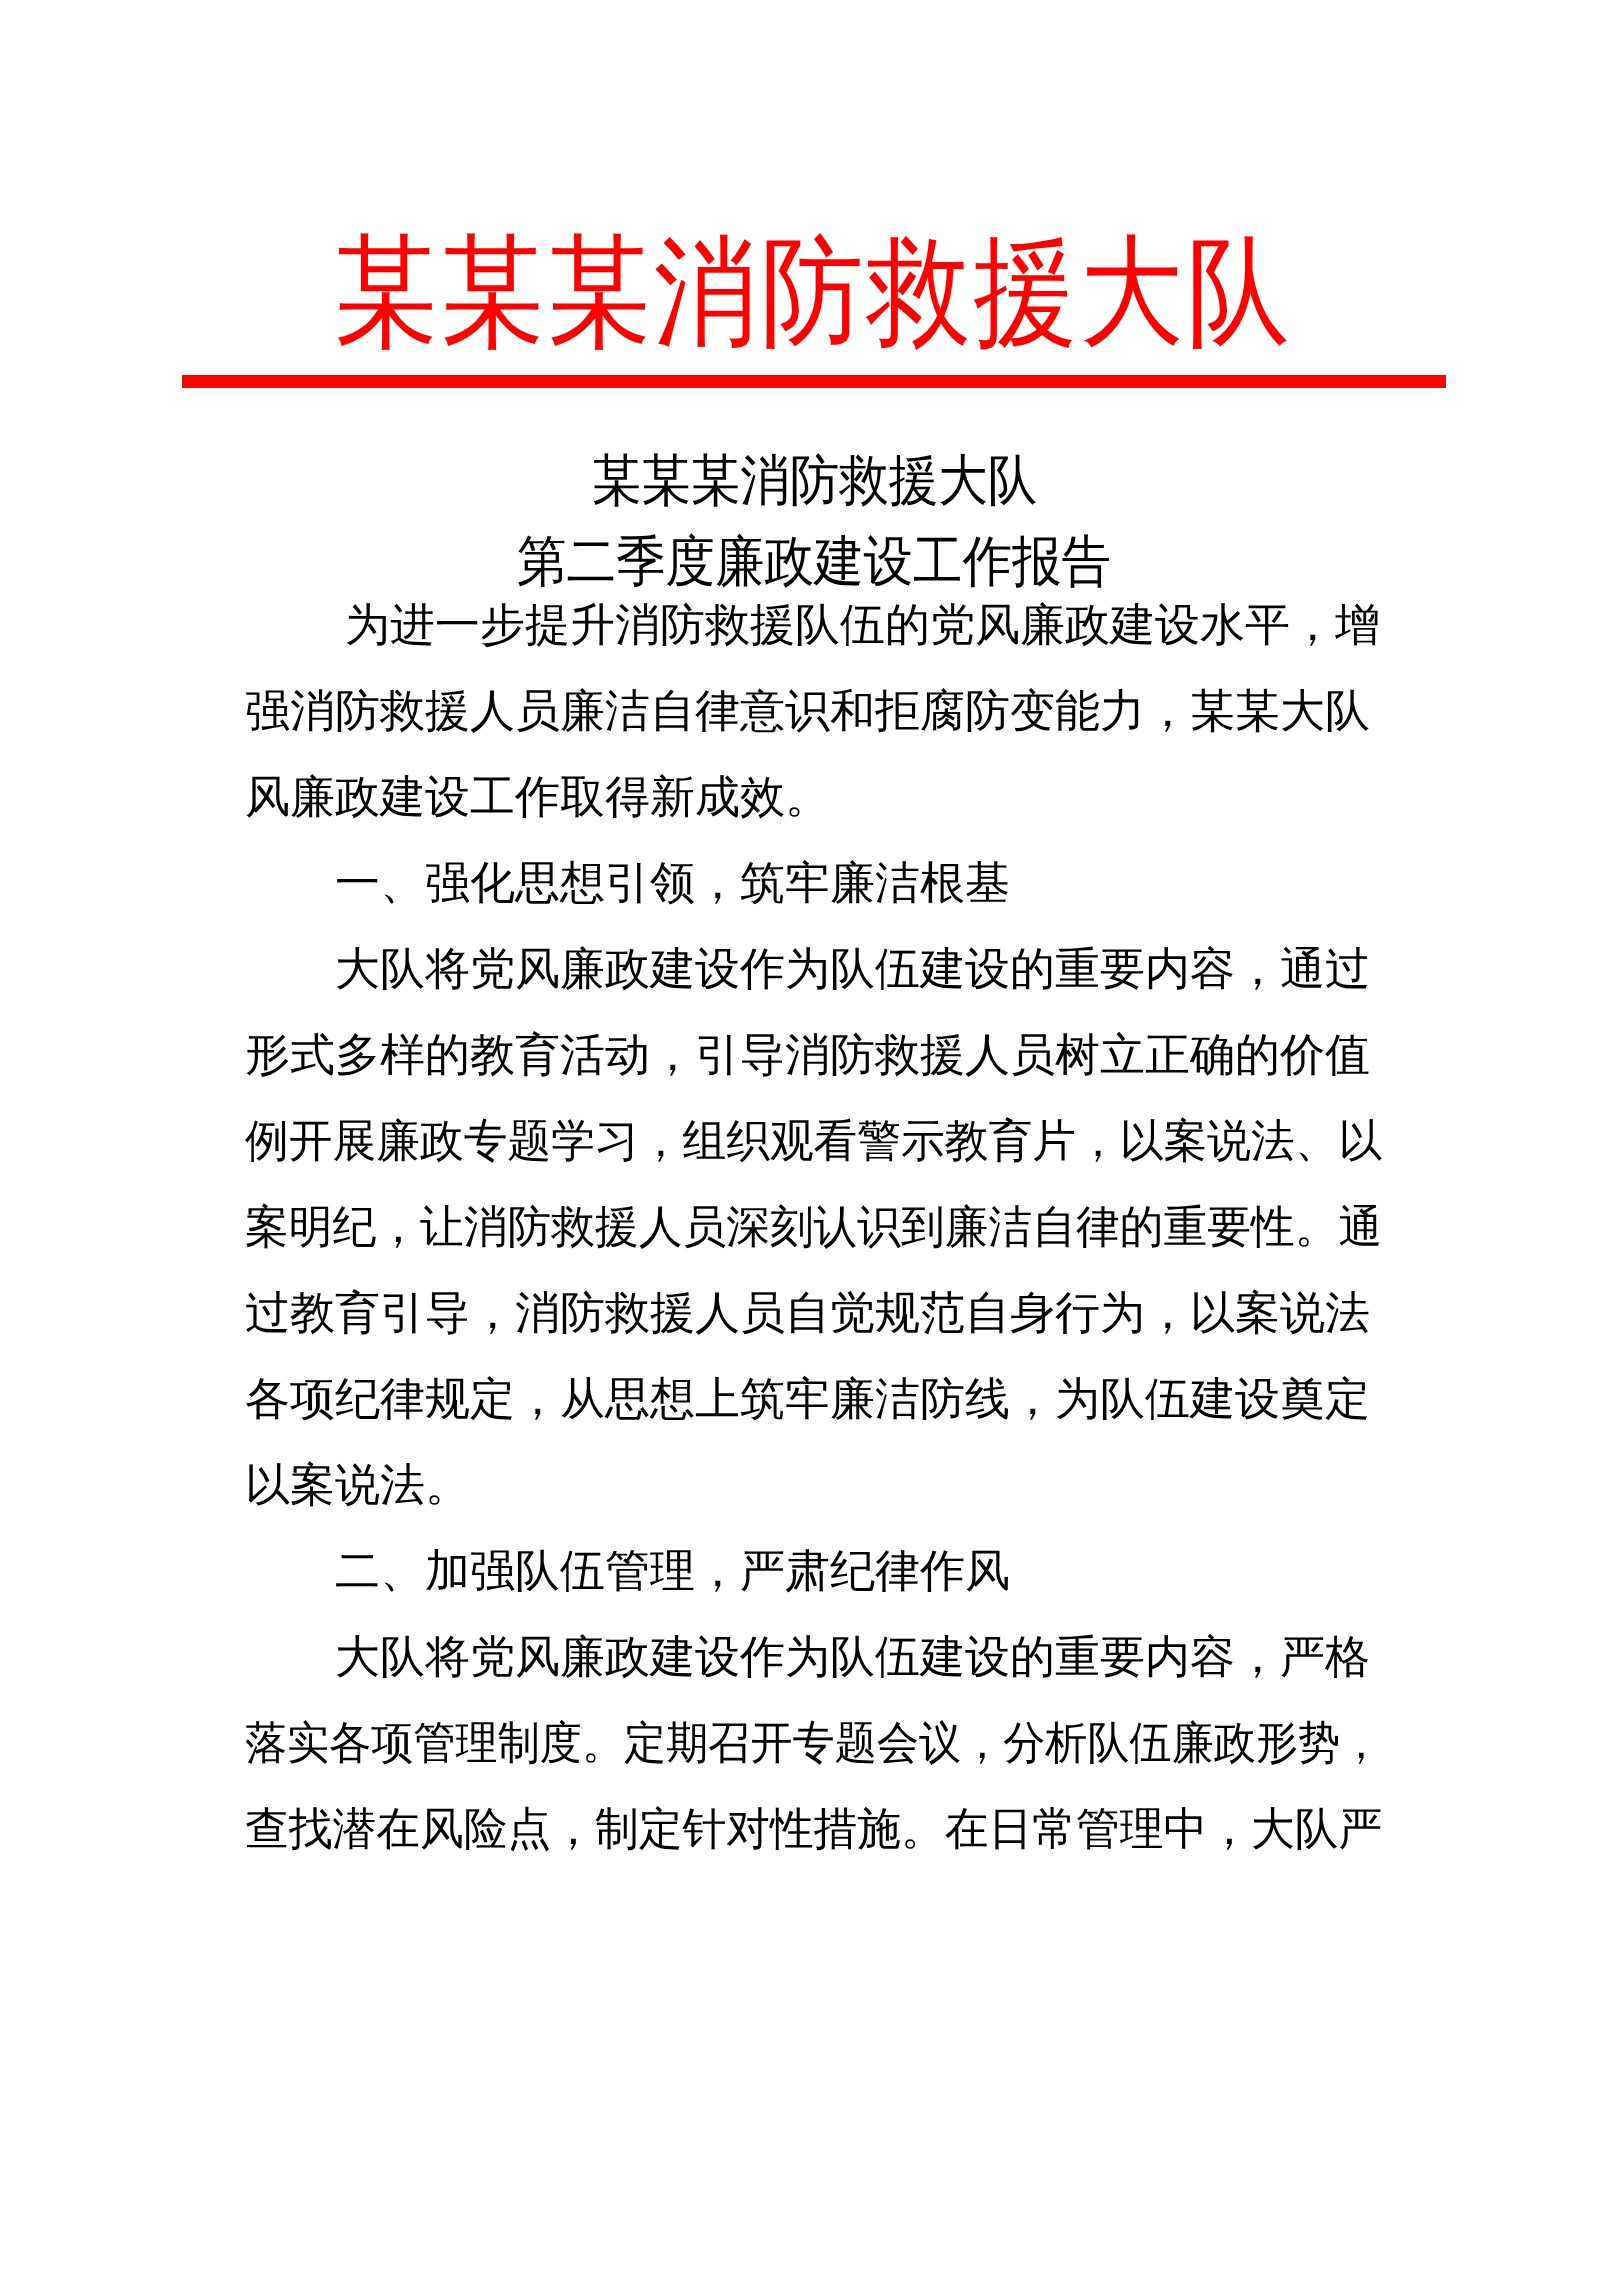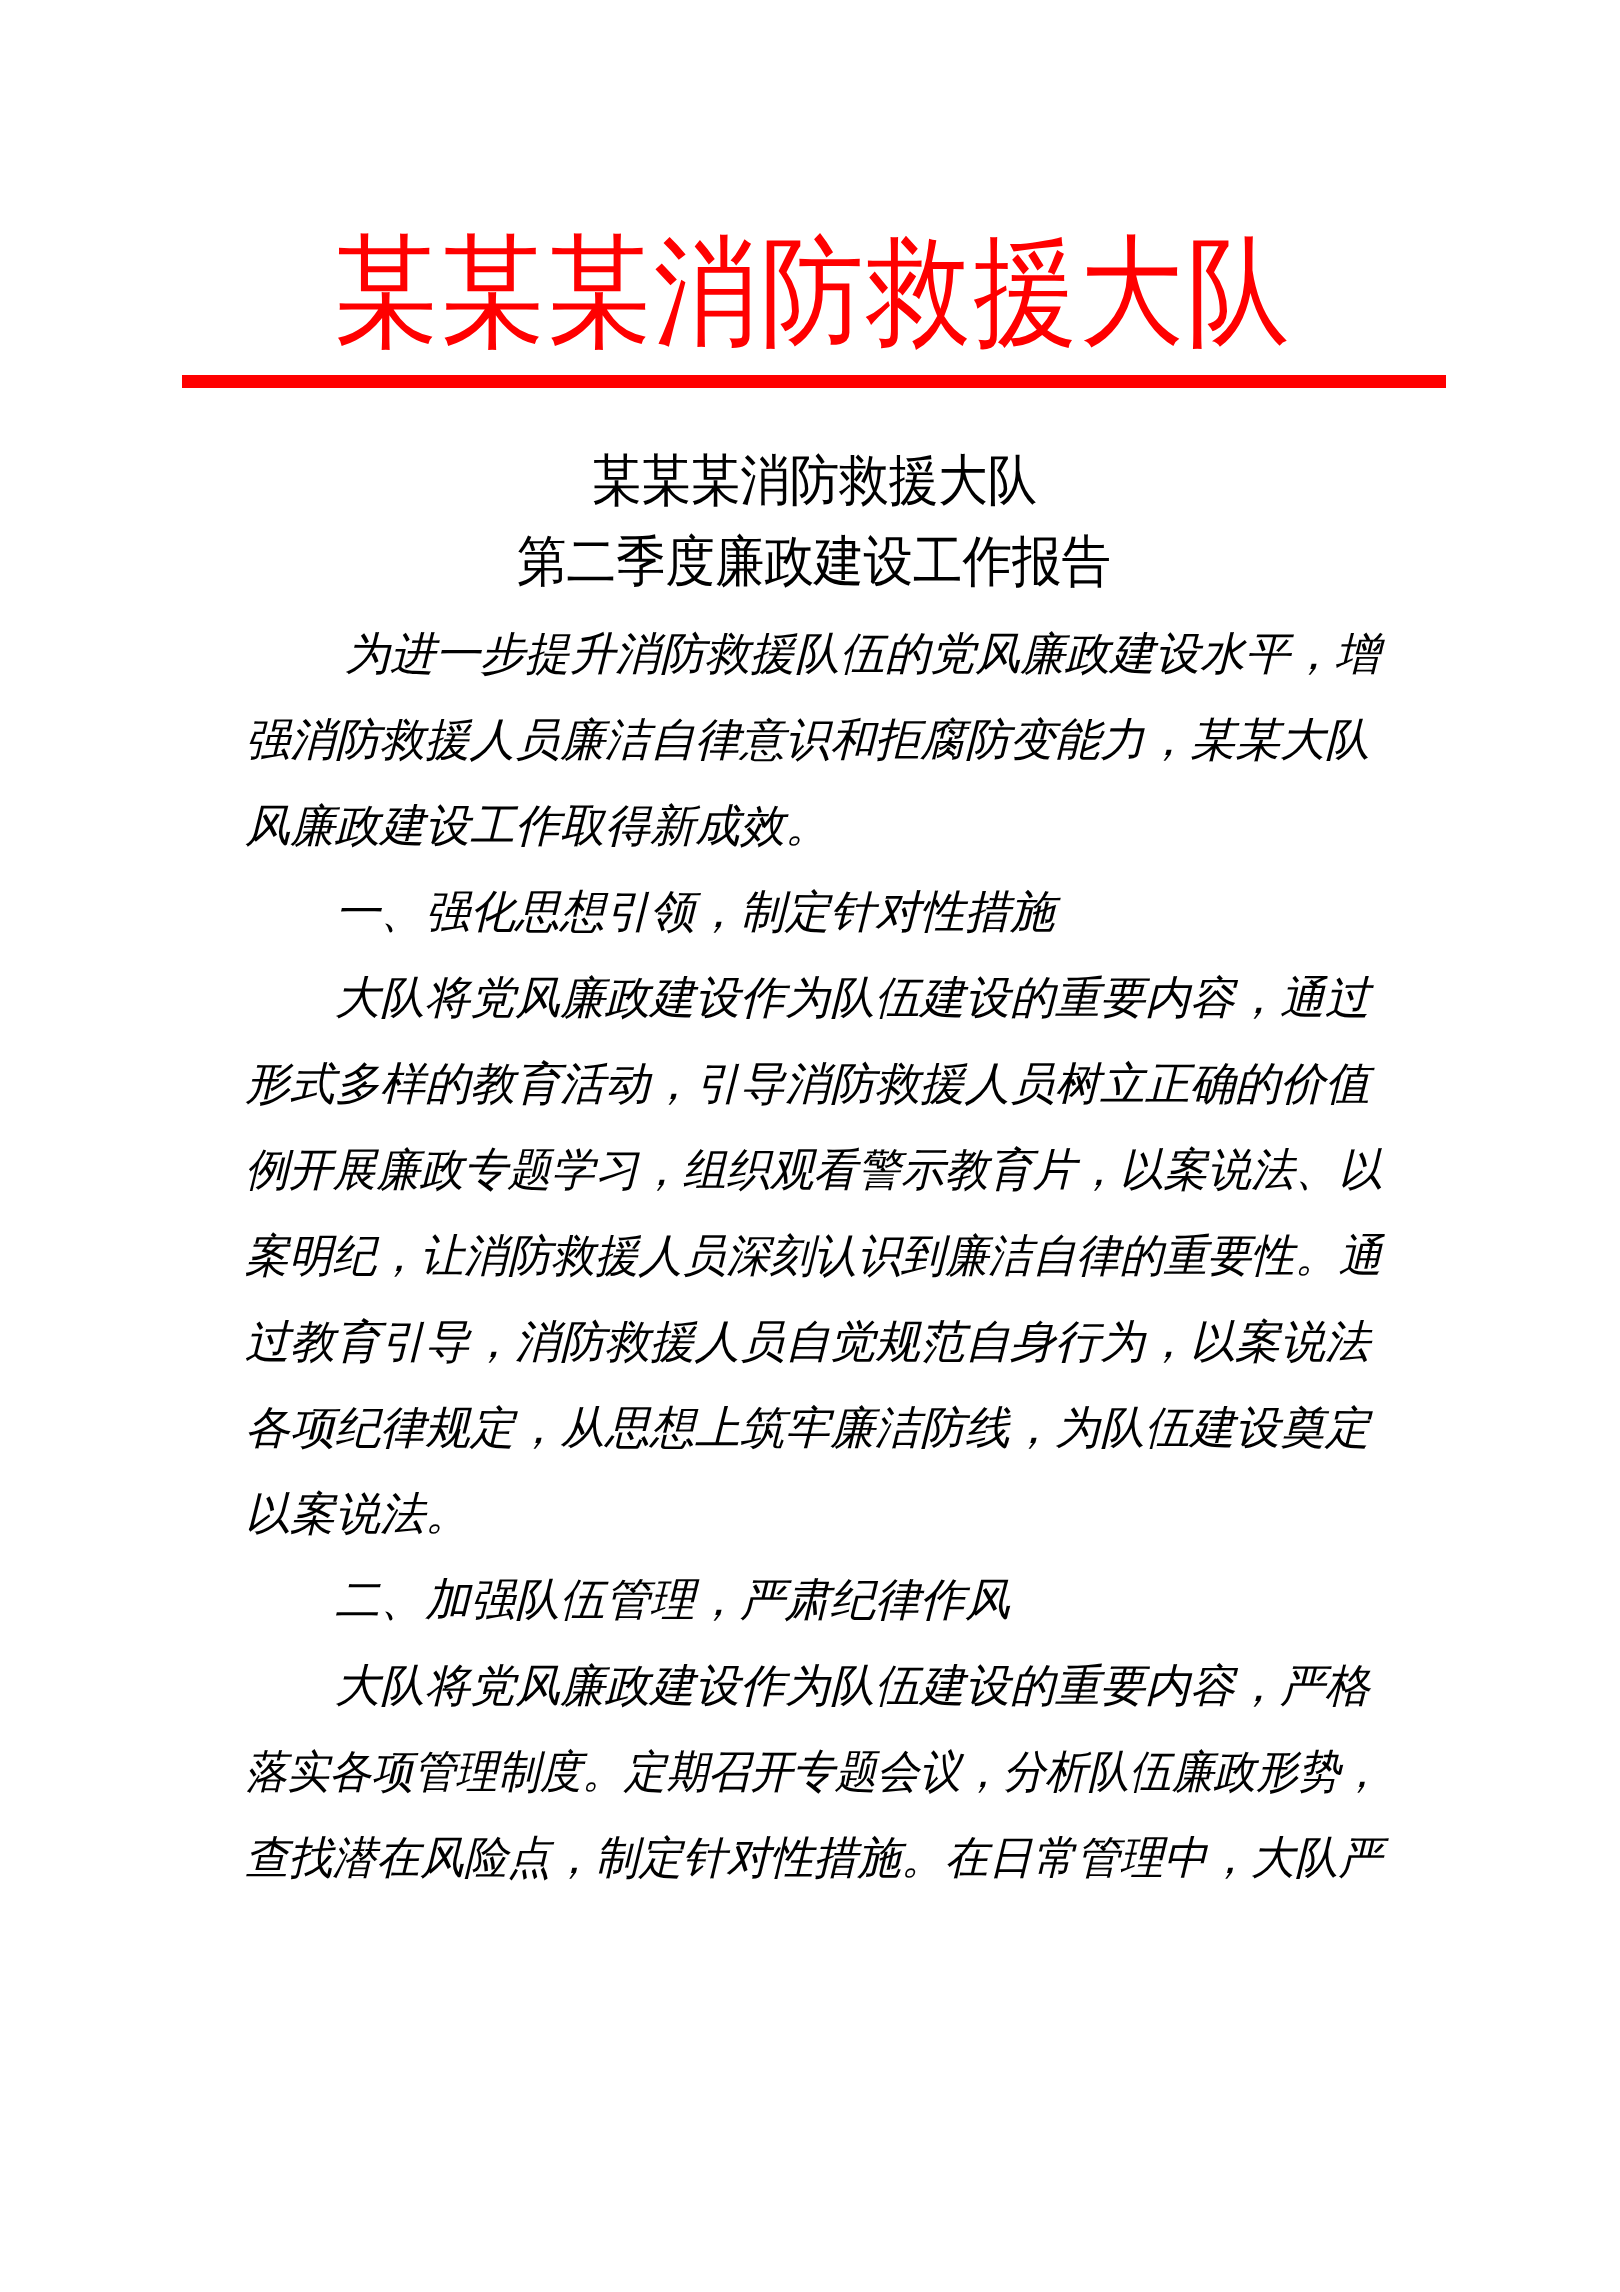--- a/index.html
+++ b/index.html
@@ -9,21 +9,21 @@
   .org-header { position: absolute; left: 182px; width: 1264px; top: 223px; height: 137px;
                 text-align: center; color: #ff0000; font-size: 120px; line-height: 137px;
                 white-space: nowrap; letter-spacing: 3.9px; }
   .org-header span { display: inline-block; transform: scaleX(0.86); transform-origin: center; }
   .red-rule { position: absolute; left: 182px; top: 375px; width: 1264px; height: 12.7px; background: #ff0000; }
   .title { position: absolute; left: 182px; width: 1264px; text-align: center; font-size: 55px;
            line-height: 69px; white-space: nowrap; }
   .title span { display: inline-block; transform: scaleX(0.9); }
   .title.l1 { top: 446px; }
   .title.l2 { top: 527px; }
-  .body { position: absolute; left: 245px; top: 619px; width: 1139px; font-style: italic; }
+  .body { position: absolute; left: 245px; top: 590px; width: 1139px; }
   .line { height: 86px; line-height: 69px; font-size: 45px; white-space: nowrap; overflow: visible; }
   .line span { display: inline-block; transform-origin: left center; }
   .indent { padding-left: 90px; }
   .indent-first { padding-left: 100px; }
 </style>
 </head>
 <body>
 
 <div class="page">
 
@@ -38,21 +38,21 @@
   </div>
   <div class="title l2">
     <span>第二季度廉政建设工作报告</span>
   </div>
 
   <div class="body">
     <div class="line indent-first"><span>为进一步提升消防救援队伍的党风廉政建设水平，增</span></div>
     <div class="line"><span>强消防救援人员廉洁自律意识和拒腐防变能力，某某大队</span></div>
     <div class="line"><span>风廉政建设工作取得新成效。</span></div>
 
-    <div class="line indent"><span>一、强化思想引领，制定针对性措施</span></div>
+    <div class="line indent"><span>一、强化思想引领，筑牢廉洁根基</span></div>
 
     <div class="line indent"><span>大队将党风廉政建设作为队伍建设的重要内容，通过</span></div>
     <div class="line"><span>形式多样的教育活动，引导消防救援人员树立正确的价值</span></div>
     <div class="line"><span style="transform: scaleX(0.972);">例开展廉政专题学习，组织观看警示教育片，以案说法、以</span></div>
     <div class="line"><span style="transform: scaleX(0.972);">案明纪，让消防救援人员深刻认识到廉洁自律的重要性。通</span></div>
     <div class="line"><span>过教育引导，消防救援人员自觉规范自身行为，以案说法</span></div>
     <div class="line"><span>各项纪律规定，从思想上筑牢廉洁防线，为队伍建设奠定</span></div>
     <div class="line"><span>以案说法。</span></div>
 
     <div class="line indent"><span>二、加强队伍管理，严肃纪律作风</span></div>

